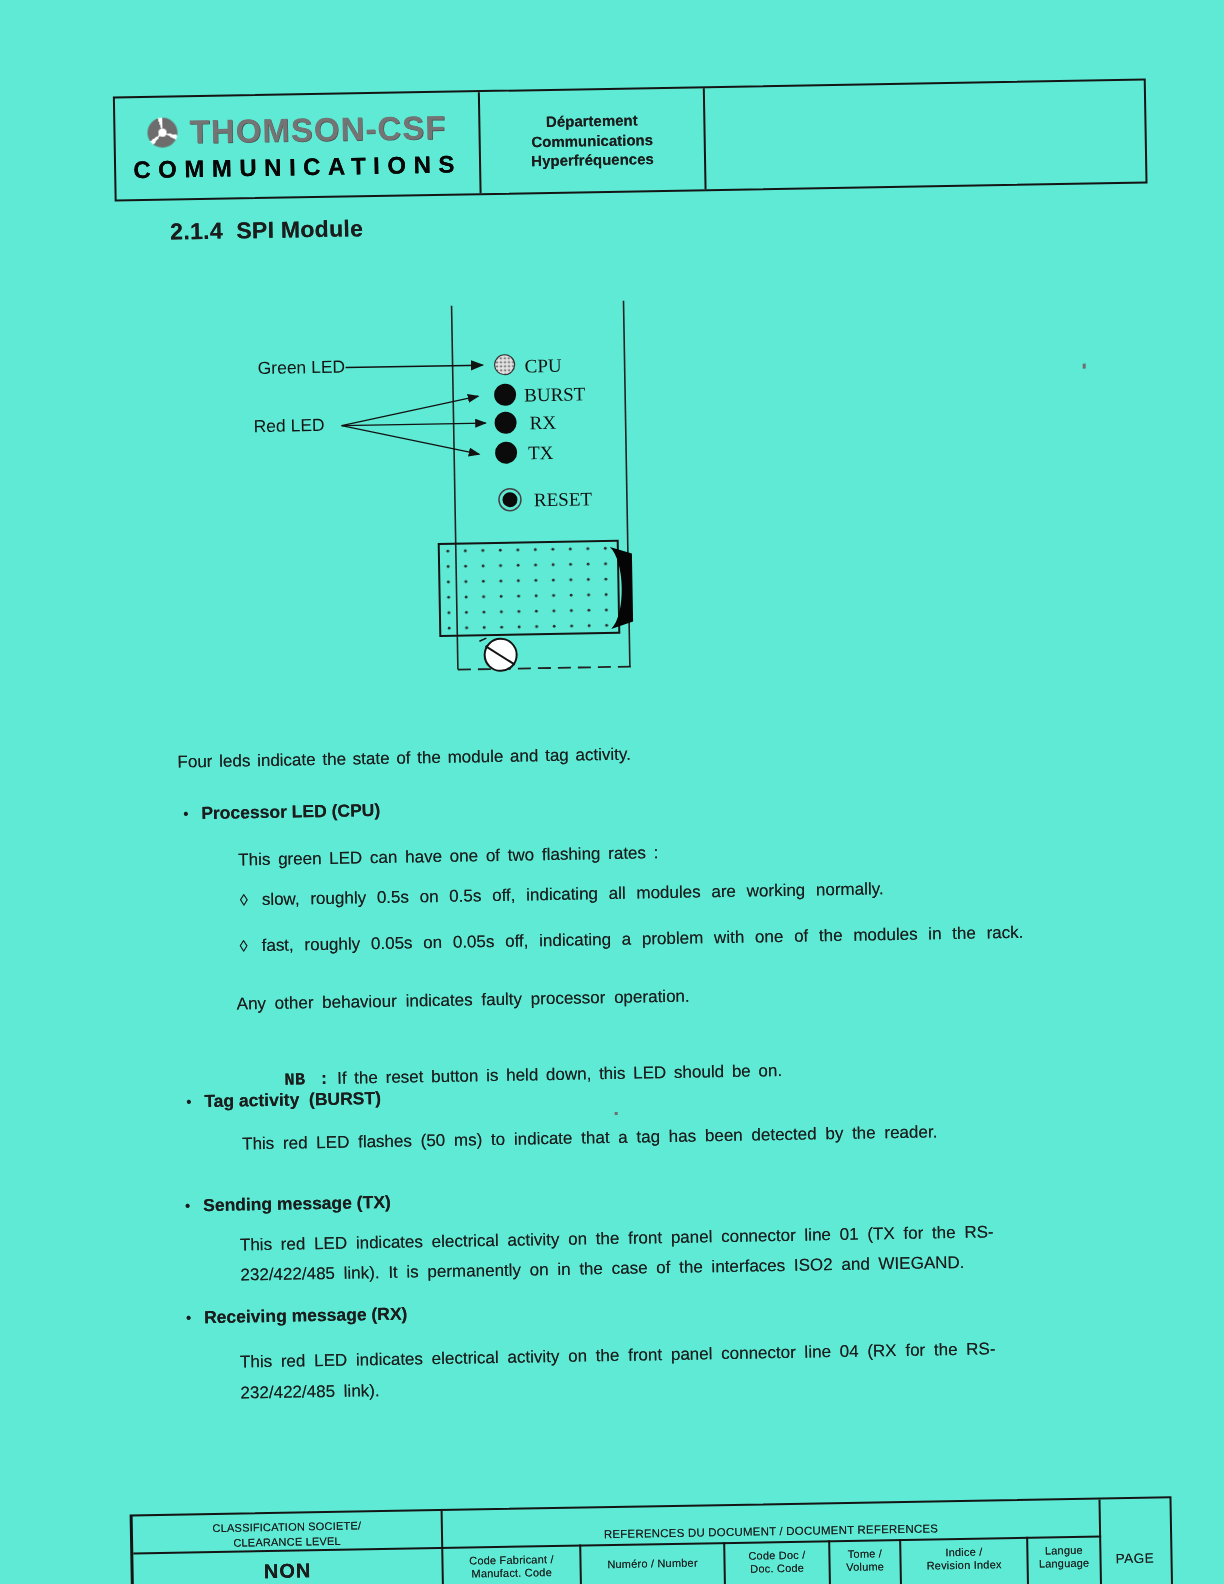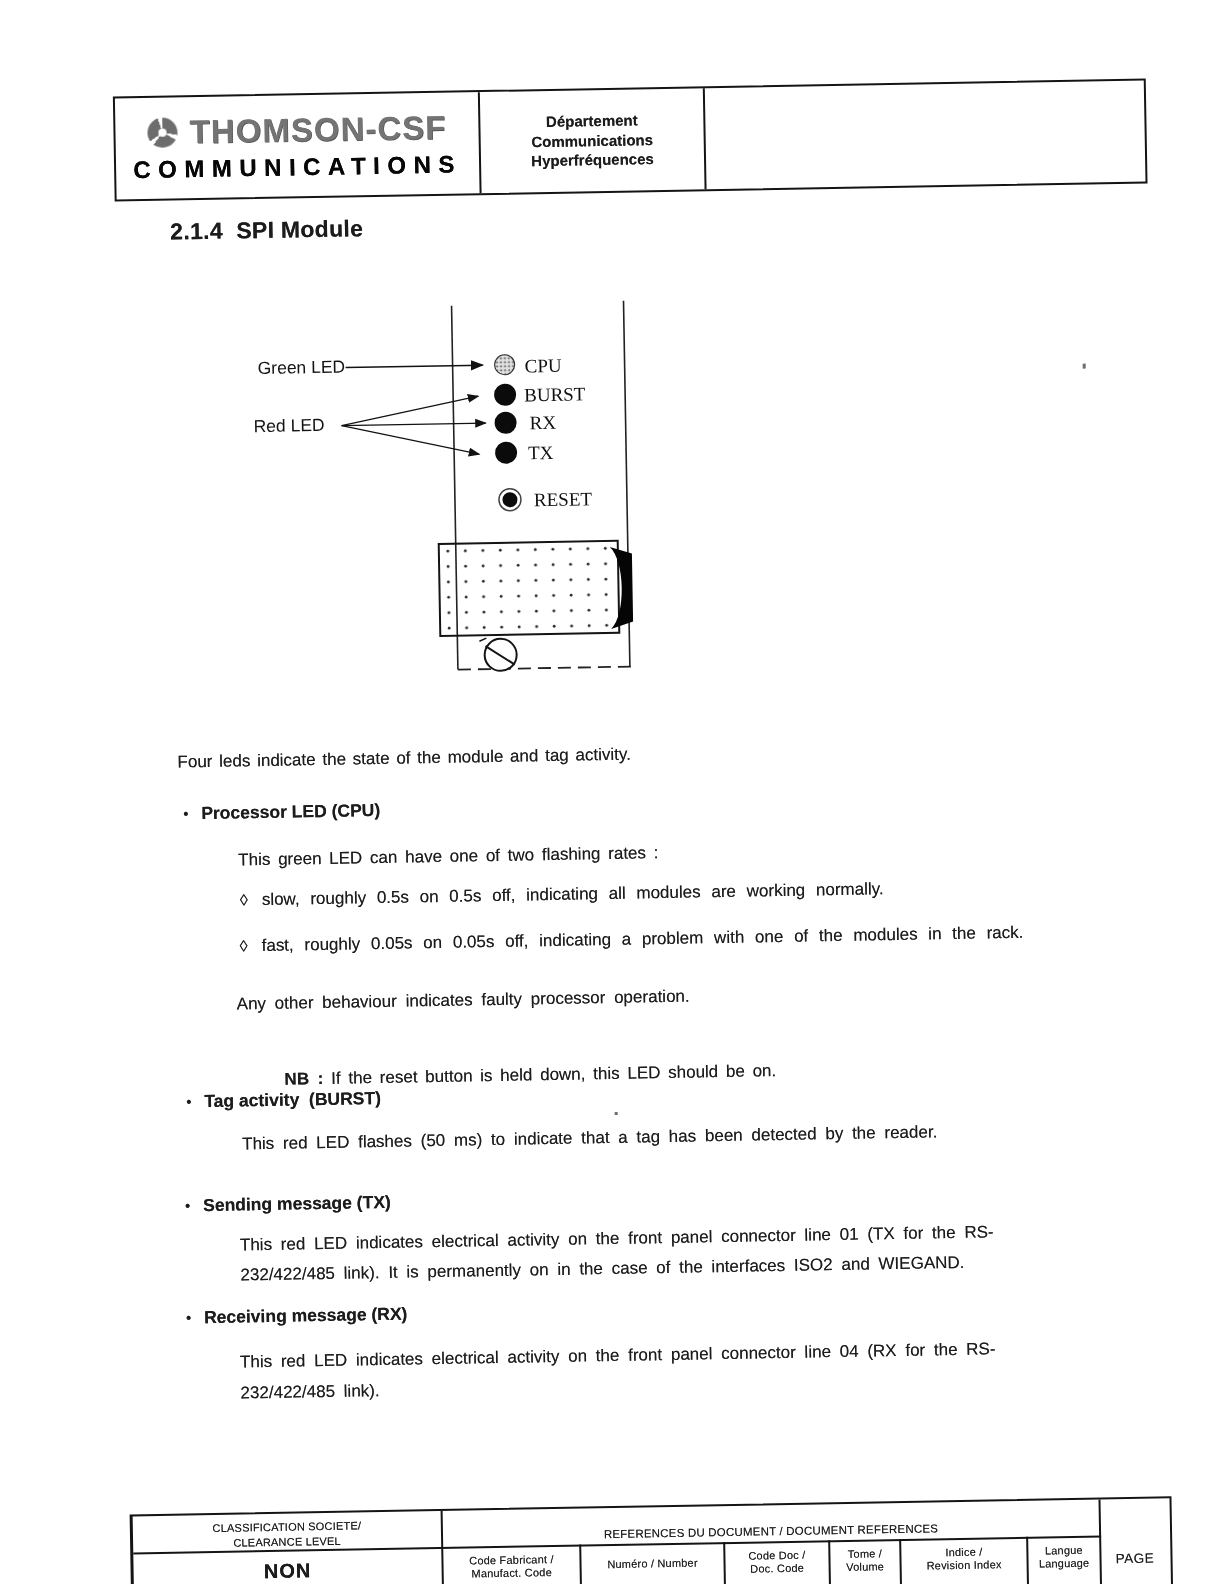--- a/index.html
+++ b/index.html
@@ -1,17 +1,17 @@
 <!DOCTYPE html>
 <html><head>
 <meta charset="utf-8">
 <style>
   html,body{margin:0;padding:0;background:#d8d8d8;}
   .page{
-    position:relative; width:1224px; height:1584px; background:#ffffff;
+    position:relative; width:1224px; height:1584px; background:#5eead4;
     overflow:hidden; font-family:"Liberation Sans",sans-serif; color:#1c1c1c;
     margin:0 auto;
   }
   .sheet{
     position:absolute; inset:0;
     transform:rotate(-1deg); transform-origin:150px 792px;
   }
   
   .hdr{
     position:absolute; left:125px; top:96px; width:1033px; height:105px;
@@ -65,21 +65,21 @@
     position:absolute; display:flex; gap:13px; align-items:baseline;
     font-size:17.5px; font-weight:700; text-shadow:0 0 .5px rgba(0,0,0,.7);
     white-space:pre-wrap;
   }
   .bdot{font-size:14px; transform:translateY(-1px);}
   .ditem{
     position:absolute; display:flex; gap:14px; align-items:baseline;
     font-size:17px; text-shadow:0 0 .4px rgba(0,0,0,.6);
   }
   .dmark{font-size:16px;}
-  .nbwrap b{letter-spacing:.3px;}
+  .nbwrap b{letter-spacing:.3px;font-family:Liberation Mono, monospace;}
   
   .footer{
     position:absolute; left:117px; top:1514px; width:1037px; height:120px;
     border:2px solid #141414; border-left-width:3px; box-sizing:content-box;
     font-size:11px;
   }
   .fv{position:absolute; top:0; bottom:0; width:2px; background:#141414;}
   .fv2{position:absolute; top:36px; bottom:0; width:2px; background:#141414;}
   .fh{position:absolute; left:0; height:2px; background:#141414;}
   .fcell{

